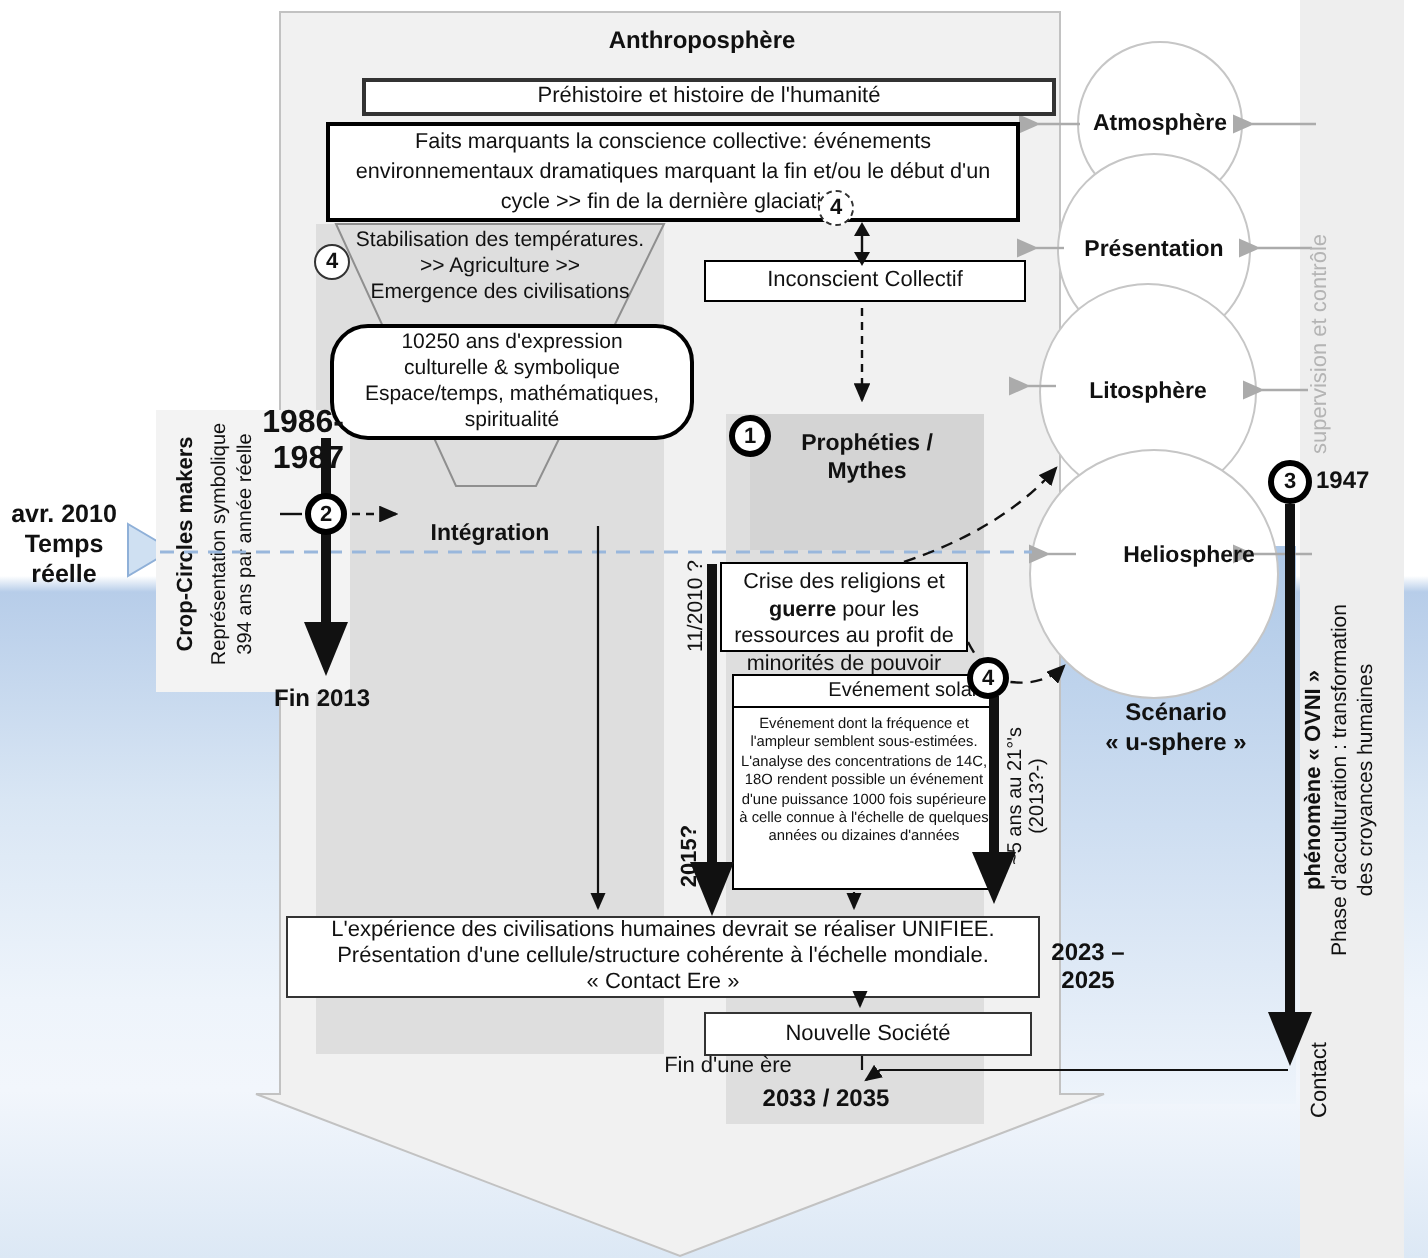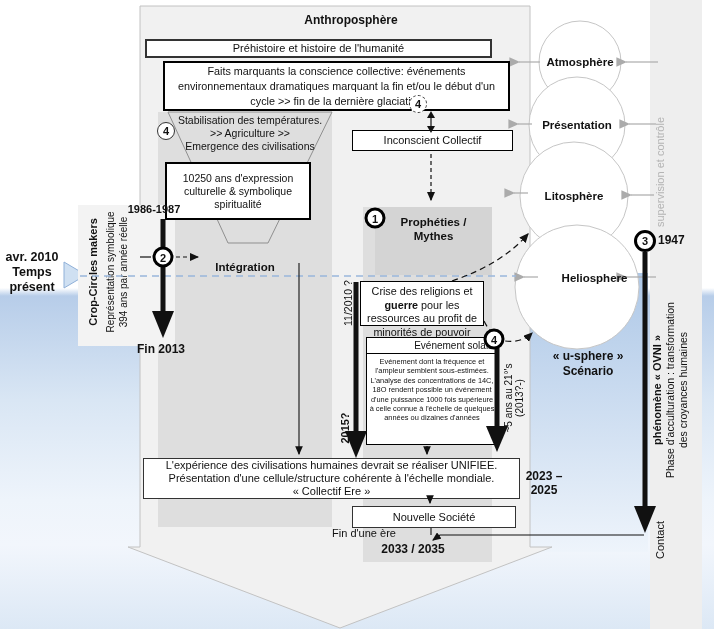--- a/index.html
+++ b/index.html
@@ -63,98 +63,99 @@
       <line x1="656" y1="277" x2="626" y2="277" marker-end="url(#mGray)"></line>
     </g>
 
     <polygon points="64,262 86,275 64,288" fill="#cfe0f2" stroke="#8fb0d8"></polygon>
   </svg>
 
   <div class="abs z2" style="left:78px;top:205px;width:97px;height:141px;background:#f3f3f3;"></div>
 
   <div class="plain b z2" style="left:140px;top:13px;width:390px;font-size:12px;margin-left:16px;">Anthroposphère</div>
 
-  <div class="box z2" style="left:145px;top:39px;width:347px;height:19px;border-color:#333;">
+  <div class="box z2" style="left:181px;top:39px;width:347px;height:19px;border-color:#333;">
     <span>Préhistoire et histoire de l'humanité</span>
   </div>
 
   <div class="box z2" style="left:163px;top:61px;width:347px;height:50px;font-size:10.8px;line-height:15px;">
     <span>Faits marquants la conscience collective: événements</span>
     <span>environnementaux dramatiques marquant la fin et/ou le début d'un</span>
     <span>cycle &gt;&gt; fin de la dernière glaciation</span>
   </div>
 
   <div class="plain z2" style="left:170px;top:114px;width:160px;font-size:10.5px;line-height:13px;">
     <div>Stabilisation des températures.</div>
     <div>&gt;&gt; Agriculture &gt;&gt;</div>
     <div>Emergence des civilisations</div>
   </div>
 
-  <div class="box z2" style="left:165px;top:162px;width:146px;height:58px;font-size:10.5px;">
+  <div class="box z2" style="left:165px;top:162px;width:182px;height:58px;font-size:10.5px;border-radius:19px;">
     <span>10250 ans d'expression</span>
     <span>culturelle &amp; symbolique</span>
+    <span>Espace/temps,  mathématiques,</span>
     <span>spiritualité</span>
   </div>
 
   <div class="box z2" style="left:352px;top:130px;width:161px;height:21px;border-width:1.5px;">
     <span>Inconscient Collectif</span>
   </div>
 
 
   <div class="abs z2" style="left:375px;top:207px;width:117px;height:68px;background:#d4d4d4;text-align:center;font-weight:bold;font-size:11.5px;line-height:14px;padding-top:8px;box-sizing:border-box;">
     <div>Prophéties /</div>
     <div>Mythes</div>
   </div>
 
   <div class="plain b z2" style="left:203px;top:261px;width:84px;font-size:11.5px;">Intégration</div>
 
-  <div class="plain b z2" style="left:122px;top:203px;width:64px;font-size:11px;">1986-1987</div>
+  <div class="plain b z2" style="left:108px;top:203px;width:64px;font-size:16px;text-align:right;">1986-1987</div>
   <div class="plain b z2" style="left:129px;top:342px;width:64px;font-size:12px;">Fin 2013</div>
 
   <div class="plain b z2" style="left:0px;top:250px;width:64px;font-size:12.5px;line-height:15px;">
     <div>avr. 2010</div>
     <div>Temps</div>
-    <div>présent</div>
+    <div>réelle</div>
   </div>
 
   <div class="box z2" style="left:360px;top:281px;width:124px;height:45px;border-width:1.5px;font-size:10.8px;line-height:13.5px;padding:0 2px;display:block;padding-top:3px;">
     <span>Crise des religions et </span><span class="b">guerre</span><span> pour les ressources au profit de minorités de pouvoir</span>
   </div>
 
   <div class="abs z2" style="left:366px;top:337px;width:132px;height:108px;background:#fff;border:1.5px solid #000;box-sizing:border-box;">
     <div style="border-bottom:1.5px solid #000;text-align:right;font-size:10px;padding:2px 0;">Evénement solaire</div>
     <div style="font-size:7.4px;line-height:9.4px;text-align:center;padding:3px 2px;">Evénement dont la fréquence et l'ampleur semblent sous-estimées. L'analyse des concentrations de 14C, 18O rendent possible un événement d'une puissance 1000 fois supérieure à celle connue à l'échelle de quelques années ou dizaines d'années</div>
   </div>
 
   <div class="box z2" style="left:143px;top:458px;width:377px;height:41px;border-width:1px;border-color:#333;">
     <span>L'expérience des civilisations humaines devrait se réaliser UNIFIEE.</span>
     <span>Présentation d'une cellule/structure cohérente à l'échelle mondiale.</span>
-    <span>« Collectif Ere »</span>
+    <span>« Contact Ere »</span>
   </div>
 
   <div class="plain b z2" style="left:522px;top:469px;width:44px;font-size:12px;line-height:14px;">
     <div>2023 –</div>
     <div>2025</div>
   </div>
 
   <div class="box z2" style="left:352px;top:506px;width:164px;height:22px;border-width:1.5px;border-color:#333;">
     <span>Nouvelle Société</span>
   </div>
 
   <div class="plain z2" style="left:314px;top:527px;width:100px;font-size:11px;">Fin d'une ère</div>
   <div class="plain b z2" style="left:358px;top:542px;width:110px;font-size:12px;">2033 / 2035</div>
 
   <div class="clabel z2" style="left:580px;top:62px;">Atmosphère</div>
   <div class="clabel z2" style="left:577px;top:125px;">Présentation</div>
   <div class="clabel z2" style="left:574px;top:196px;">Litosphère</div>
   <div class="clabel z2" style="left:577px;top:278px;padding-left:35px;">Heliosphere</div>
 
   <div class="plain b z2" style="left:528px;top:349px;width:120px;font-size:12px;line-height:15px;">
+    <div>Scénario</div>
     <div>« u-sphere »</div>
-    <div>Scénario</div>
   </div>
 
   <div class="plain b z2" style="left:658px;top:233px;width:40px;font-size:12px;text-align:left;">1947</div>
 
   <div class="vwrap z2" style="left:93px;top:272px;">
       <span class="vtext b" style="font-size:11px;">Crop-Circles makers</span>
     </div>
   <div class="vwrap z2" style="left:110px;top:272px;">
       <span class="vtext" style="font-size:10px;">Représentation symbolique</span>
     </div>

